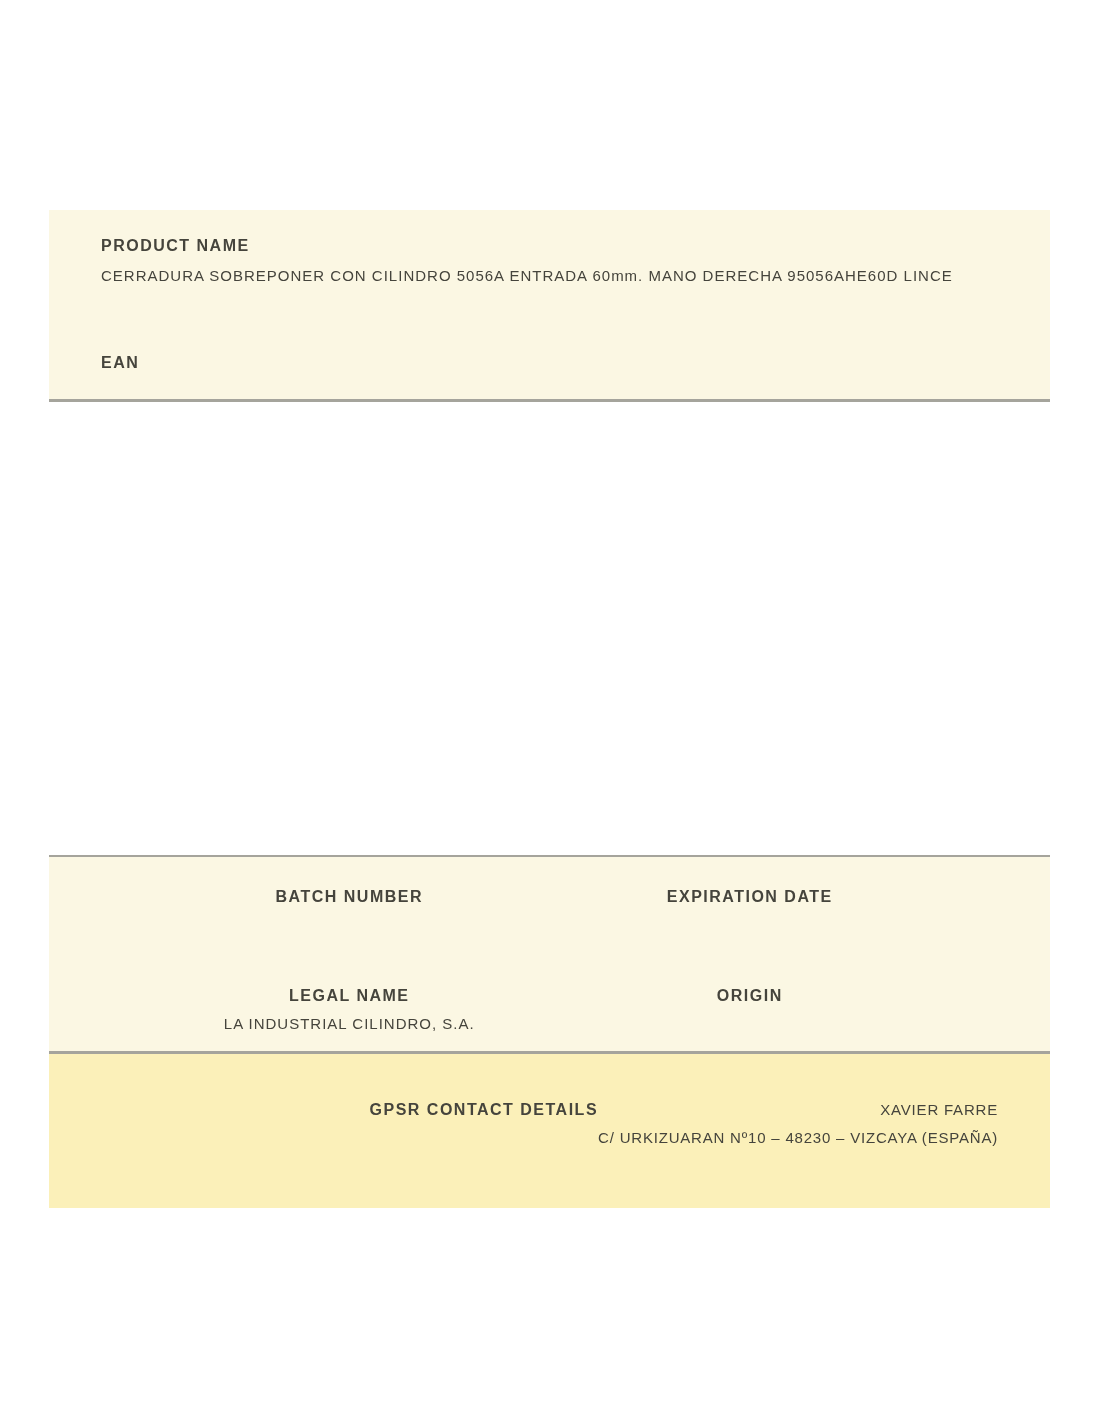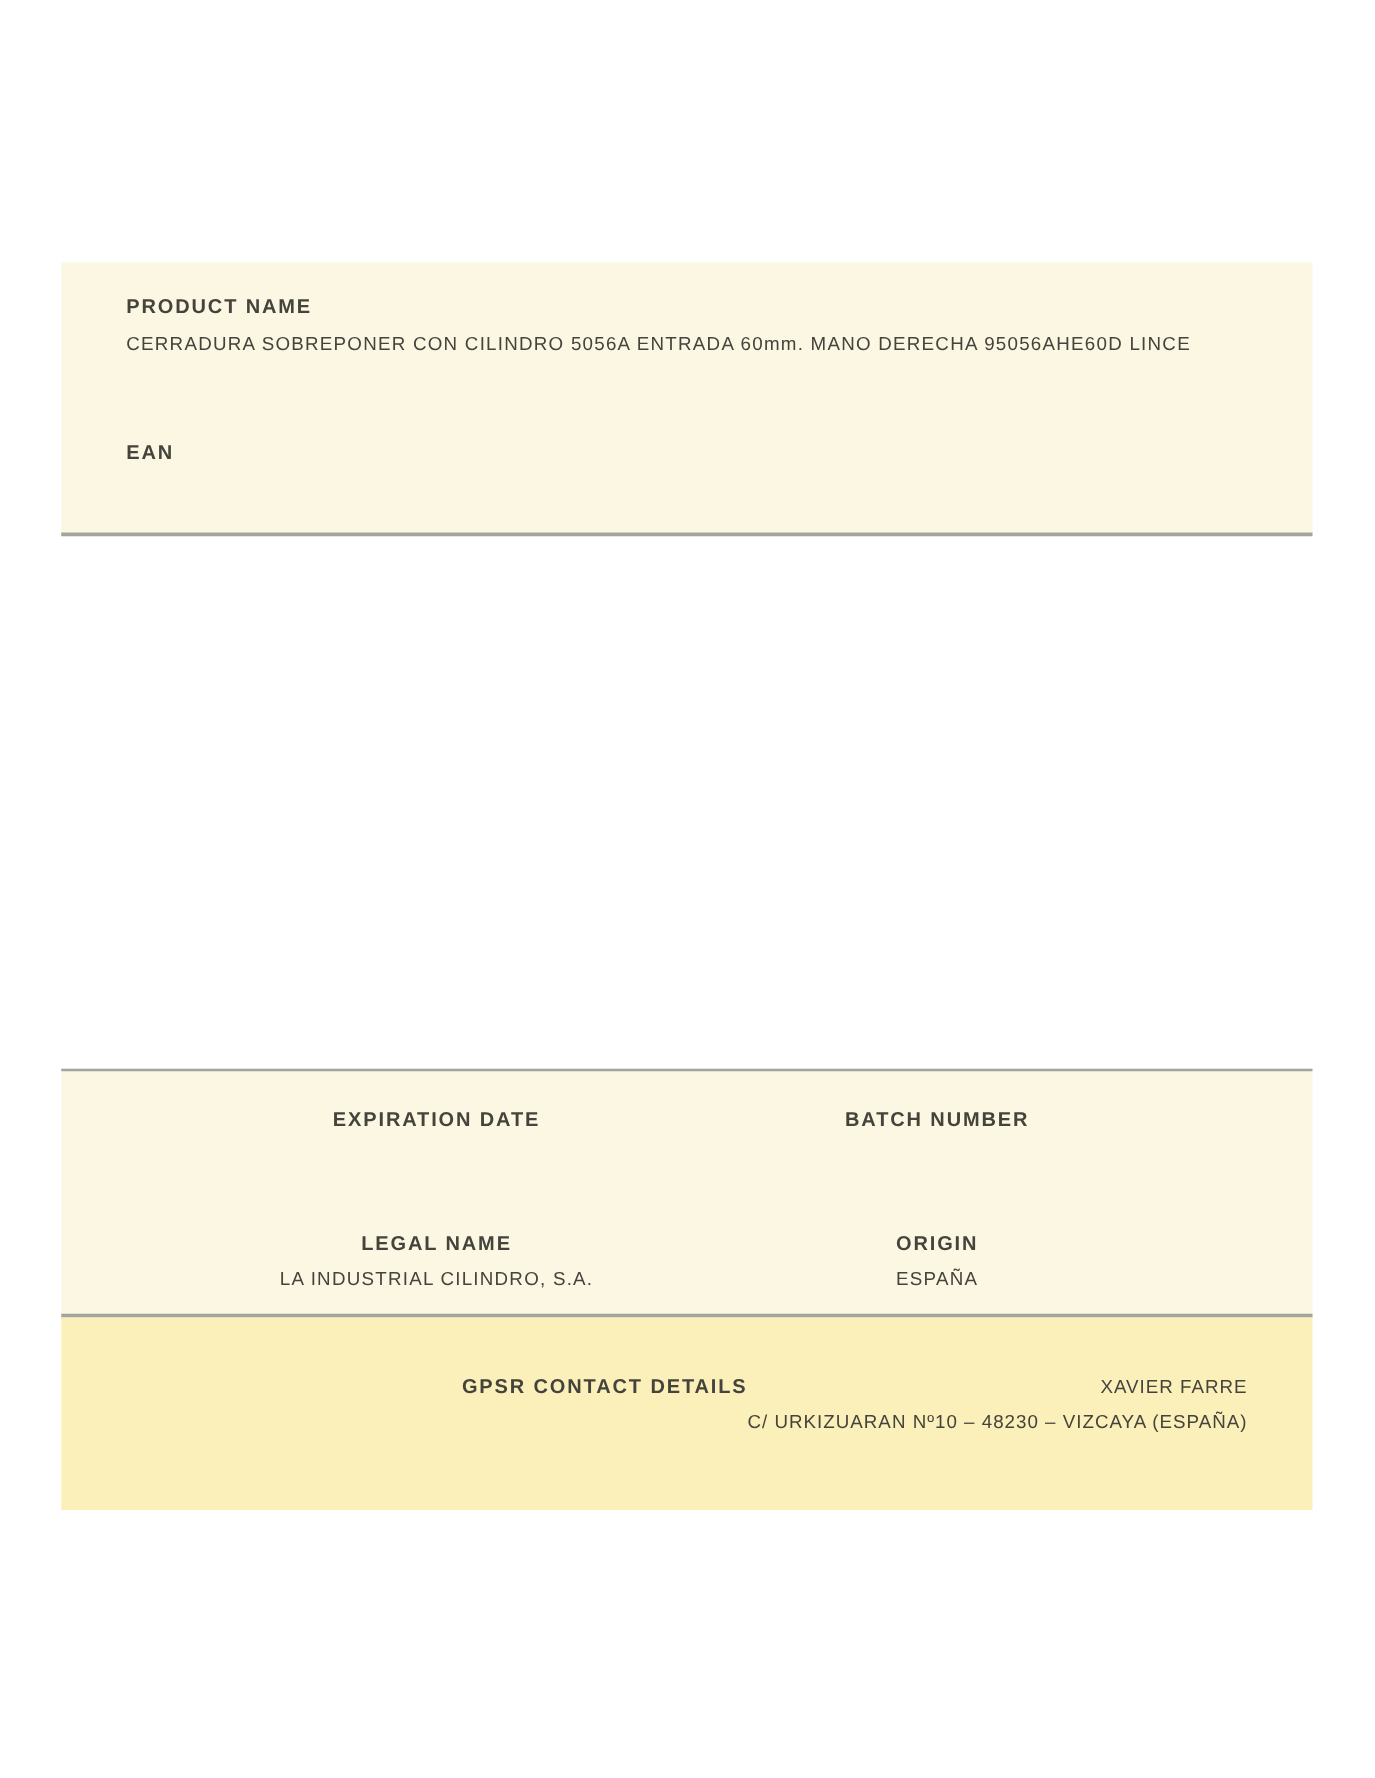--- a/index.html
+++ b/index.html
@@ -16,21 +16,21 @@
     color: var(--text, #45443c);
   }
   .section {
     position: absolute;
     left: 49px;
     width: 1001px;
     box-sizing: border-box;
   }
   .section-product {
     top: 210px;
-    height: 219px;
+    height: 192px;
     background: var(--section_bg_cream, #fbf7e3);
     border-bottom: 3px solid var(--divider, #a5a49c);
     padding: 26px 52px 0 52px;
   }
   .section-batch {
     top: 855px;
     height: 199px;
     background: var(--section_bg_cream, #fbf7e3);
     border-top: 2px solid var(--divider, #a5a49c);
     border-bottom: 3px solid var(--divider, #a5a49c);
@@ -91,36 +91,35 @@
 
 <div class="section section-product">
   <div class="field-label">PRODUCT NAME</div>
   <div class="field-value">CERRADURA SOBREPONER CON CILINDRO 5056A ENTRADA 60mm. MANO DERECHA 95056AHE60D LINCE</div>
   <div class="field-label field-gap">EAN</div>
 </div>
 
 <div class="section section-batch">
   <div class="grid-2col">
     <div>
-      <div class="field-label">EXPIRATION DATE</div>
+      <div class="field-label">BATCH NUMBER</div>
       <div class="field-value"></div>
     </div>
     <div>
-      <div class="field-label">BATCH NUMBER</div>
+      <div class="field-label">EXPIRATION DATE</div>
       <div class="field-value"></div>
     </div>
   </div>
   <div class="grid-2col grid-row2">
     <div>
       <div class="field-label">LEGAL NAME</div>
       <div class="field-value">LA INDUSTRIAL CILINDRO, S.A.</div>
     </div>
     <div>
       <div class="field-label">ORIGIN</div>
-      <div class="field-value">ESPAÑA</div>
     </div>
   </div>
 </div>
 
 <div class="section section-contact">
   <div class="contact-title">GPSR CONTACT DETAILS</div>
   <div class="contact-block">
     <div>XAVIER FARRE</div>
     <div>C/ URKIZUARAN Nº10 – 48230 – VIZCAYA (ESPAÑA)</div>
   </div>

